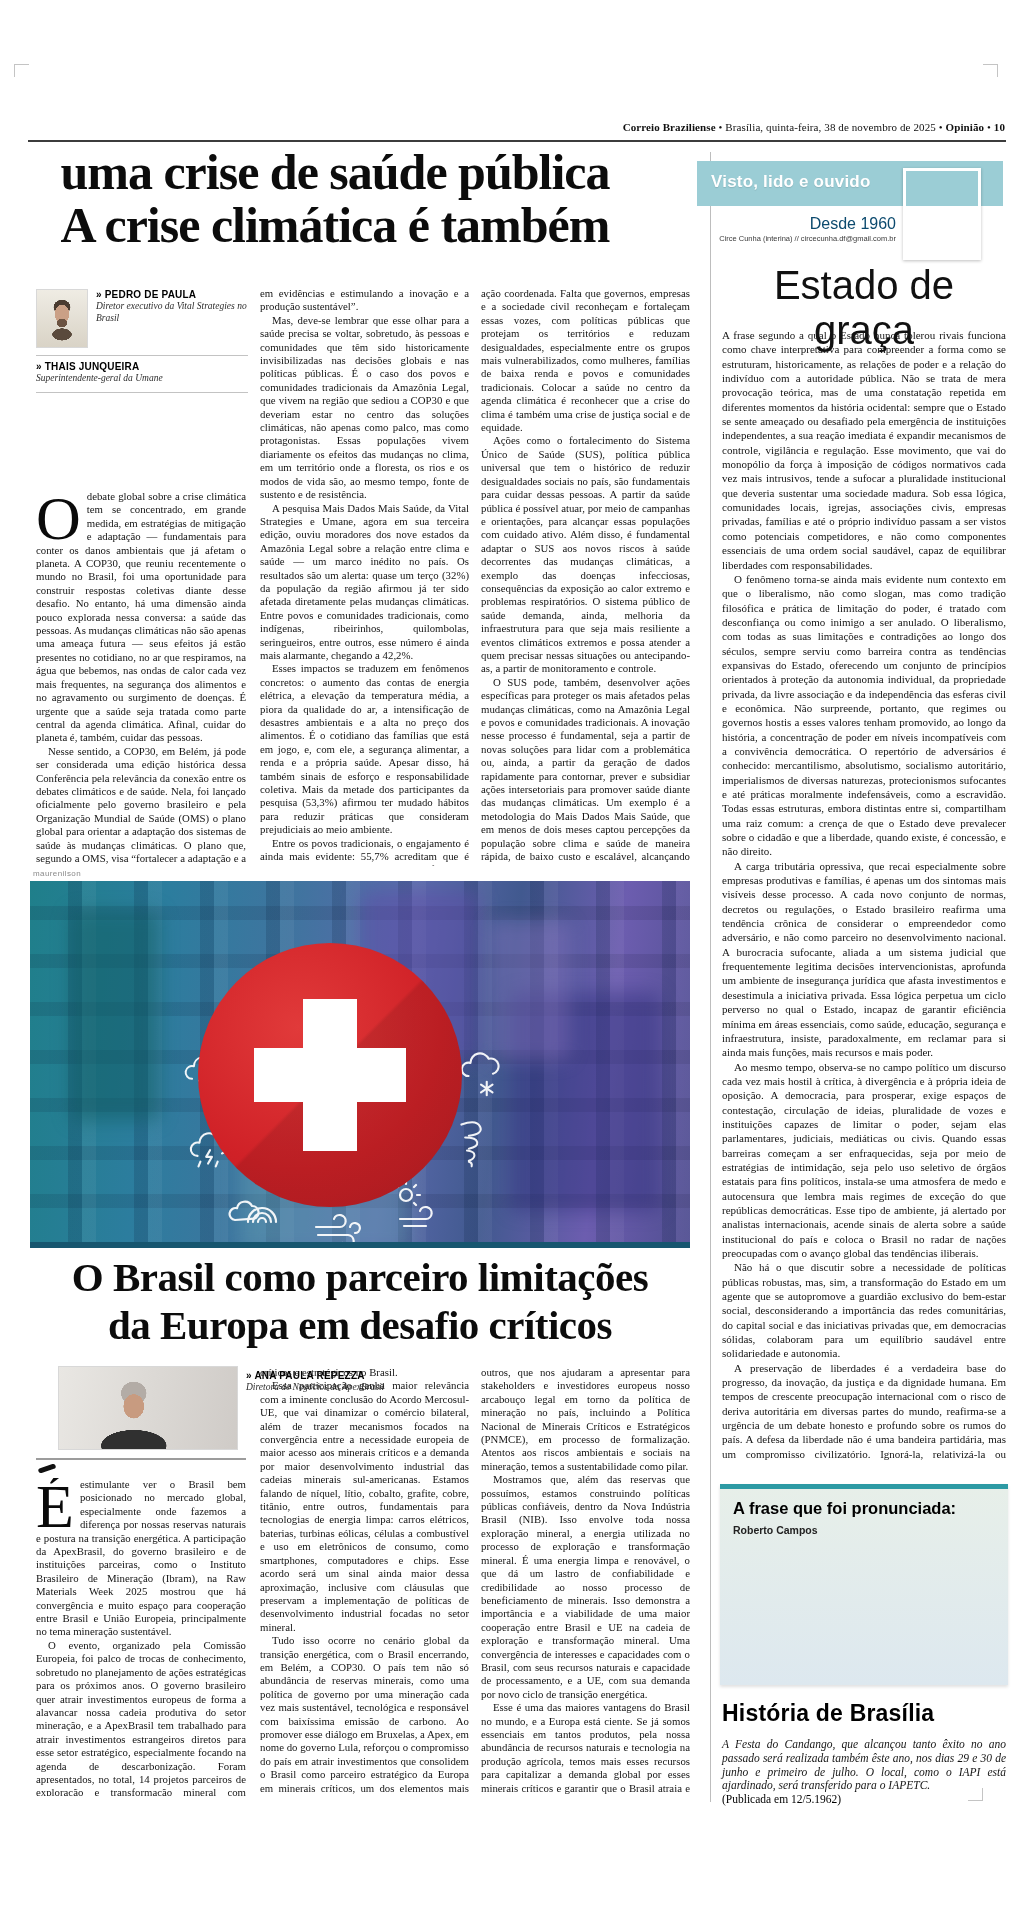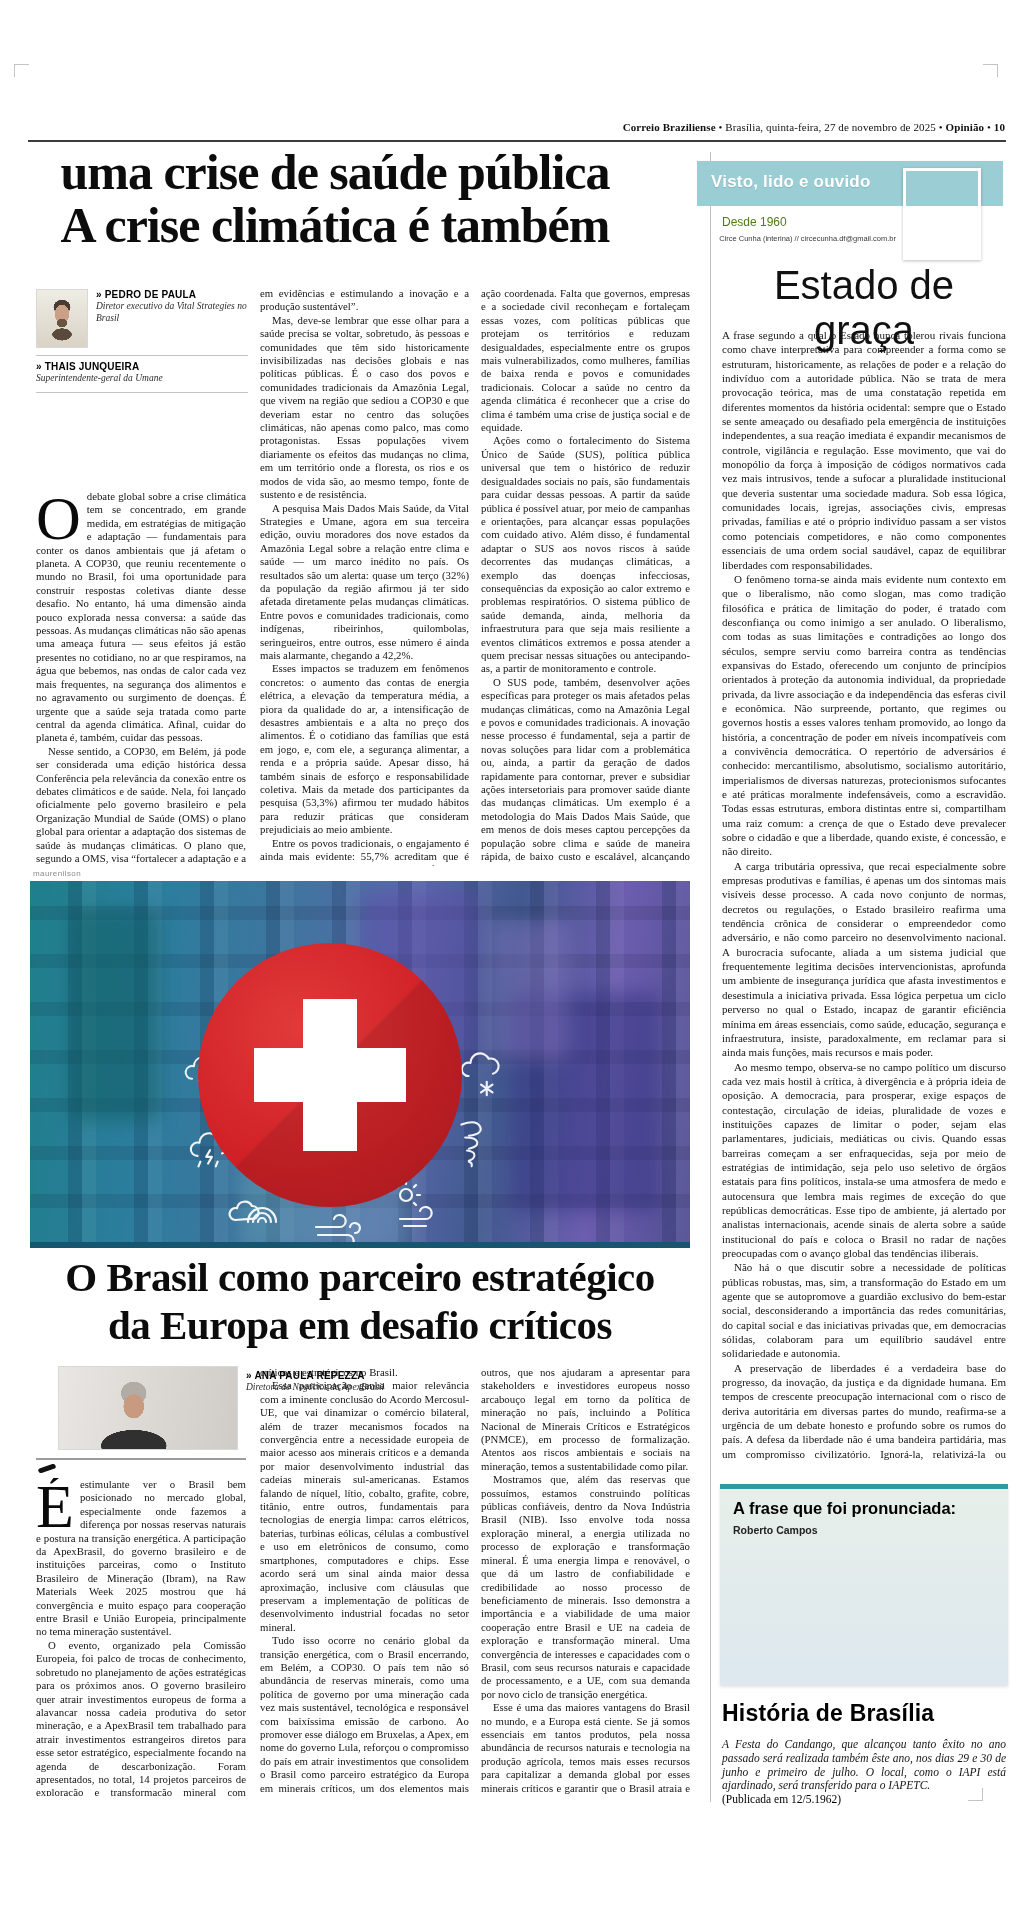--- a/index.html
+++ b/index.html
@@ -78,22 +78,22 @@
       border-radius:3px;transform:rotate(-18deg);}
   .m1{left:36px;top:1478px;width:210px;height:318px;}
   .m2{left:260px;top:1366px;width:209px;height:430px;}
   .m3{left:481px;top:1366px;width:209px;height:430px;}
   
   .vbox{position:absolute;left:697px;top:161px;width:258px;height:45px;background:#9bcdd5;padding-left:48px;}
   .vbox-title{position:absolute;left:14px;top:11px;color:#fff;font-family:"Liberation Sans",sans-serif;
       font-weight:700;font-size:17px;letter-spacing:.2px;text-shadow:0 1px 1px rgba(0,0,0,.12);}
   .circe{position:absolute;left:903px;top:168px;width:72px;height:86px;border:3px solid #fff;
       box-shadow:0 1px 3px rgba(0,0,0,.25);}
-  .since{position:absolute;left:722px;top:215px;width:174px;text-align:left;
-      font-family:"Liberation Sans",sans-serif;font-size:12px;color:#4d7c0f;}
+  .since{position:absolute;left:722px;top:215px;width:174px;text-align:right;
+      font-family:"Liberation Sans",sans-serif;font-size:16px;color:#0c4a6e;}
   .contact{position:absolute;left:700px;top:234px;width:196px;text-align:right;
       font-family:"Liberation Sans",sans-serif;font-size:7.5px;color:#3a3a3a;}
   .sb-title{position:absolute;left:722px;top:263px;width:284px;text-align:center;
       font-family:"Liberation Sans",sans-serif;font-weight:400;font-size:40px;color:#111;}
   .sb-body{left:722px;top:328px;width:284px;height:1135px;font-size:11px;line-height:14.35px;}
   .quote-box{position:absolute;left:720px;top:1484px;width:262px;height:174px;
       padding:10px 13px 12px 13px;border-top:5px solid #2d9aa4;
       background:linear-gradient(180deg,#e7efe9,#dde8ef);box-shadow:0 2px 3px rgba(0,0,0,.12);}
   .q-title{font-family:"Liberation Sans",sans-serif;font-weight:700;font-size:16.5px;color:#000;margin-bottom:4px;}
   .q-text{font-size:17px;line-height:21px;color:#111;}
@@ -109,21 +109,21 @@
 
 <div class="page">
 
   <div class="crop tl"></div>
   <div class="crop tr"></div>
   <div class="crop br"></div>
 
   <div class="hdr">
     <b>Correio Braziliense</b>
     <span>•</span>
-    <span>Brasília, quinta-feira, 27 de novembro de 2025</span>
+    <span>Brasília, quinta-feira, 38 de novembro de 2025</span>
     <span>•</span>
     <b>Opinião</b>
     <span>•</span>
     <b>10</b>
   </div>
   <div class="hdr-rule"></div>
   <div class="vrule"></div>
 
   <div class="a1-headline">
     <div>uma crise de saúde pública</div>
@@ -214,21 +214,21 @@
       <path d="M14 45h22"></path>
     </svg>
 
     <div class="redcircle">
       <div class="cross-v"></div>
       <div class="cross-h"></div>
     </div>
   </div>
 
   <div class="a2-headline">
-    <div>O Brasil como parceiro estratégico</div>
+    <div>O Brasil como parceiro limitações</div>
     <div>da Europa em desafio críticos</div>
   </div>
 
   <div class="a2-byline">
     <div class="a2-photo ph-ana"></div>
     <div class="a2-byline-text">
       <div class="aname">
         <span>»</span>
         <span>ANA PAULA REPEZZA</span>
       </div>

